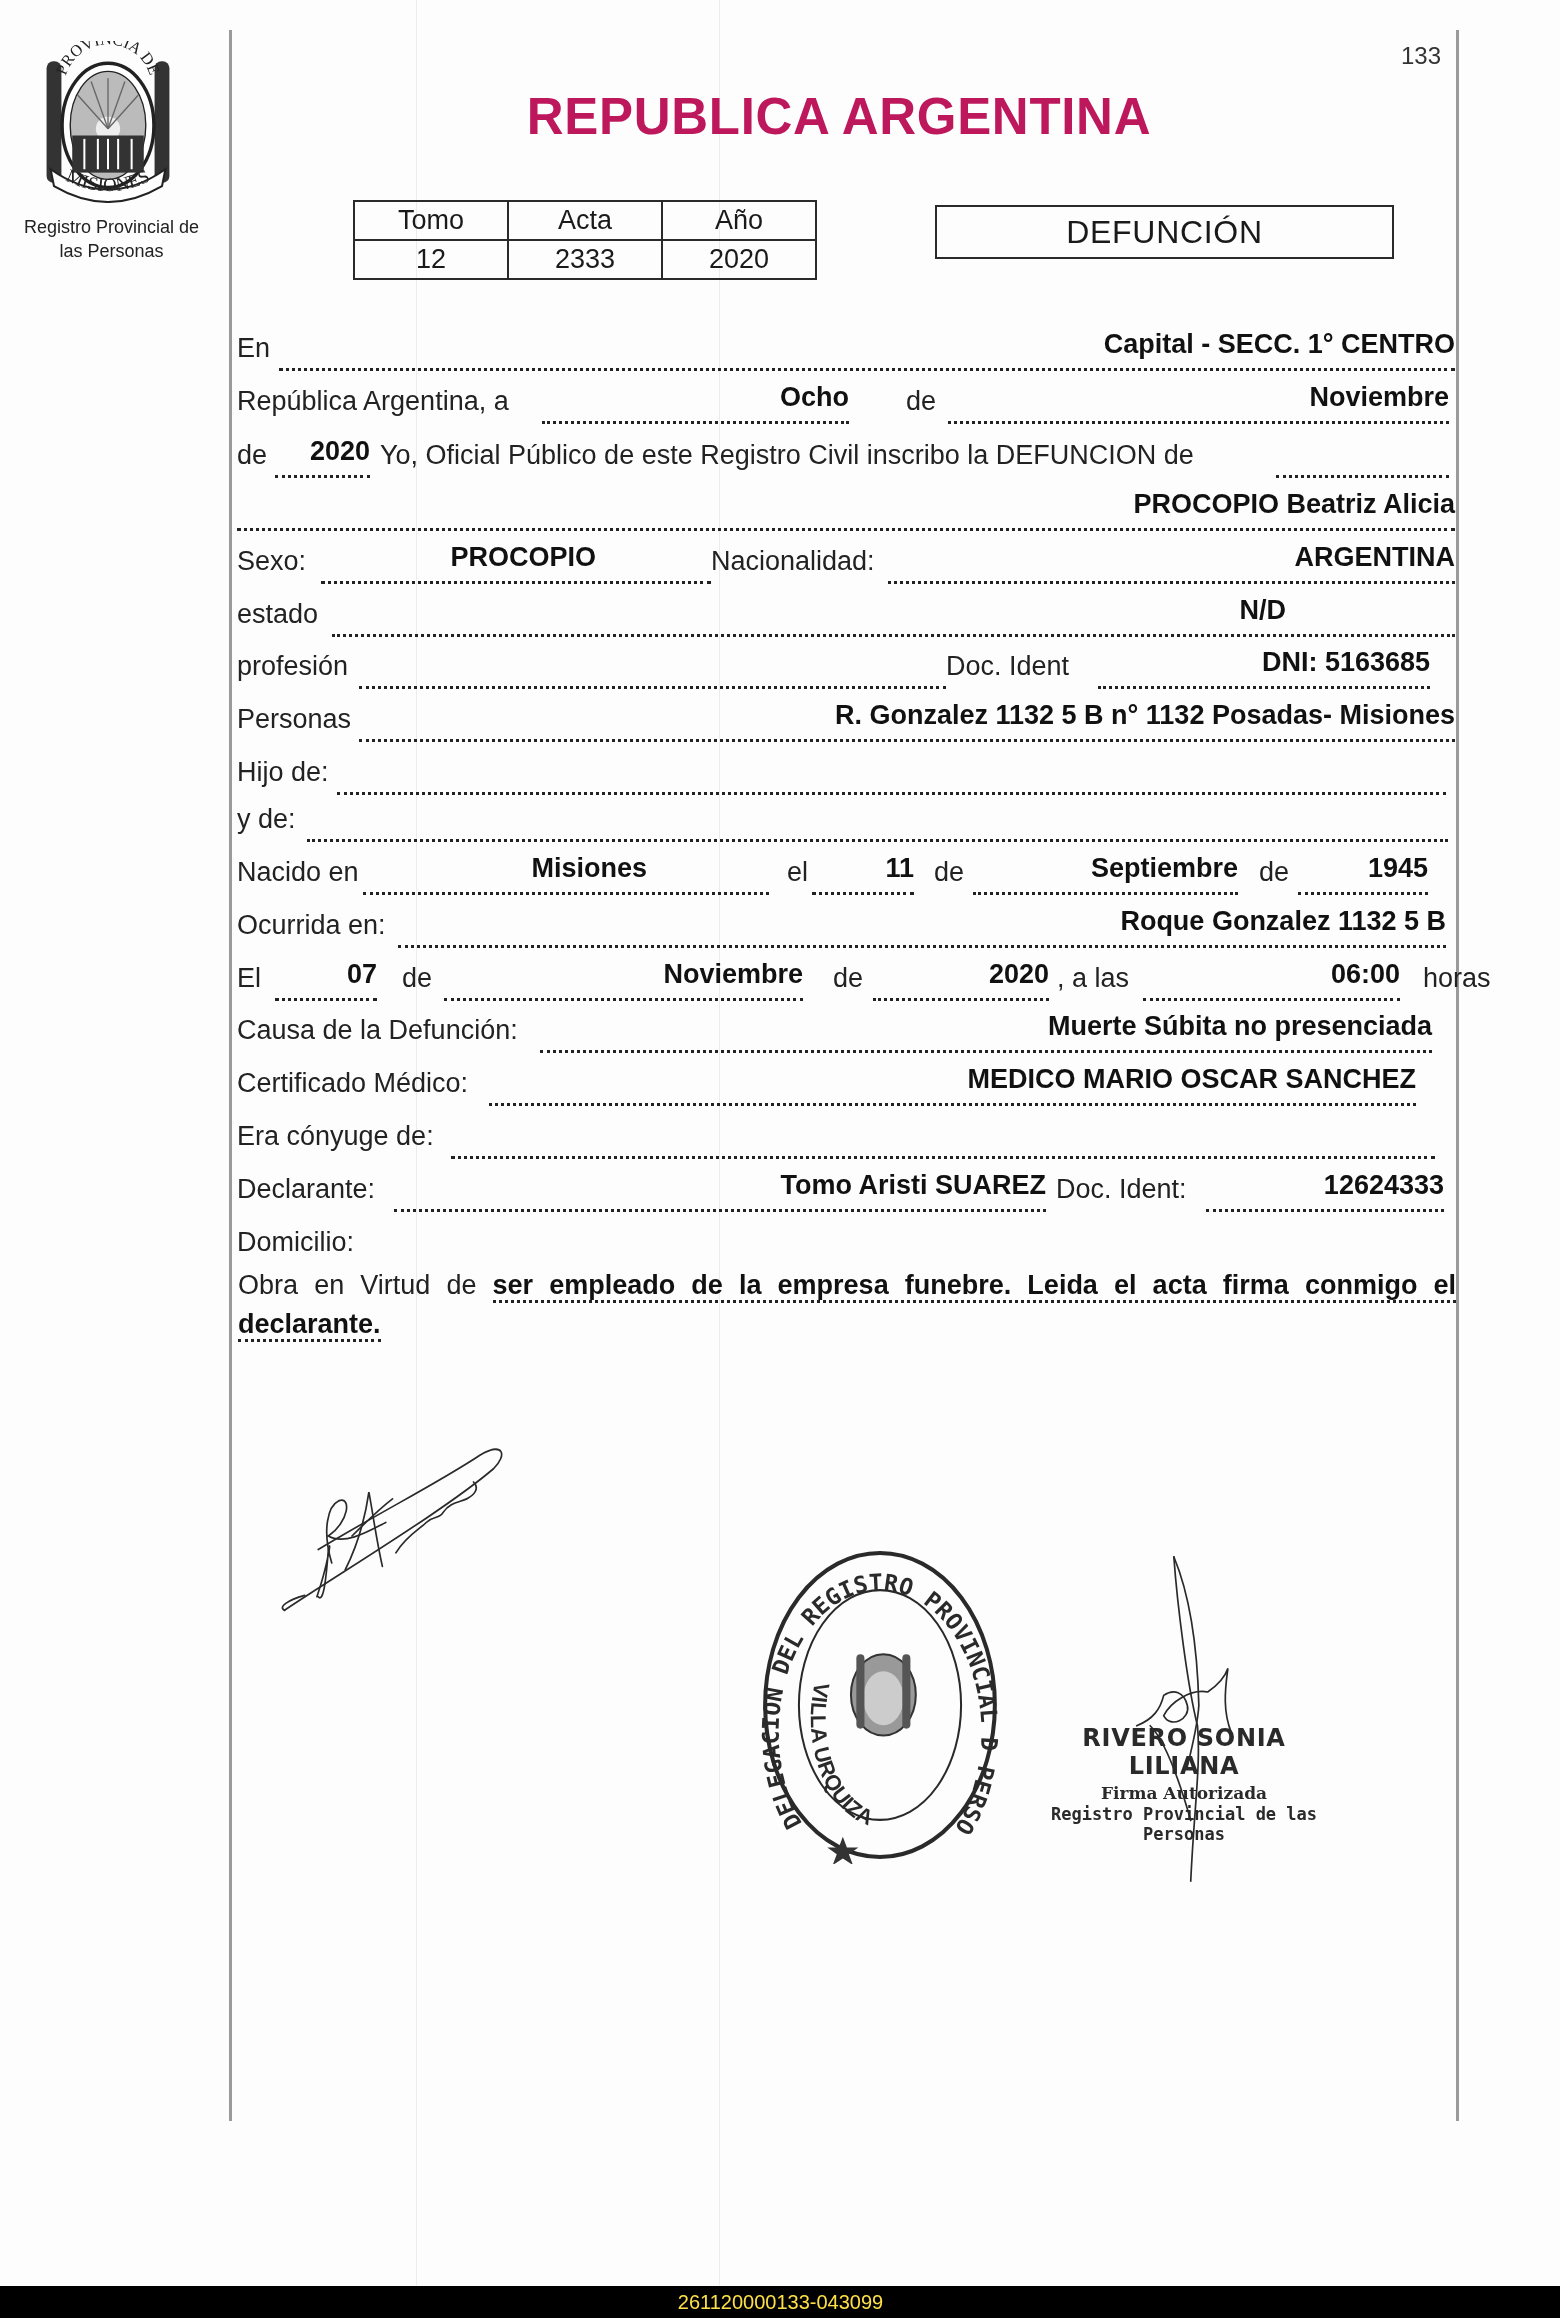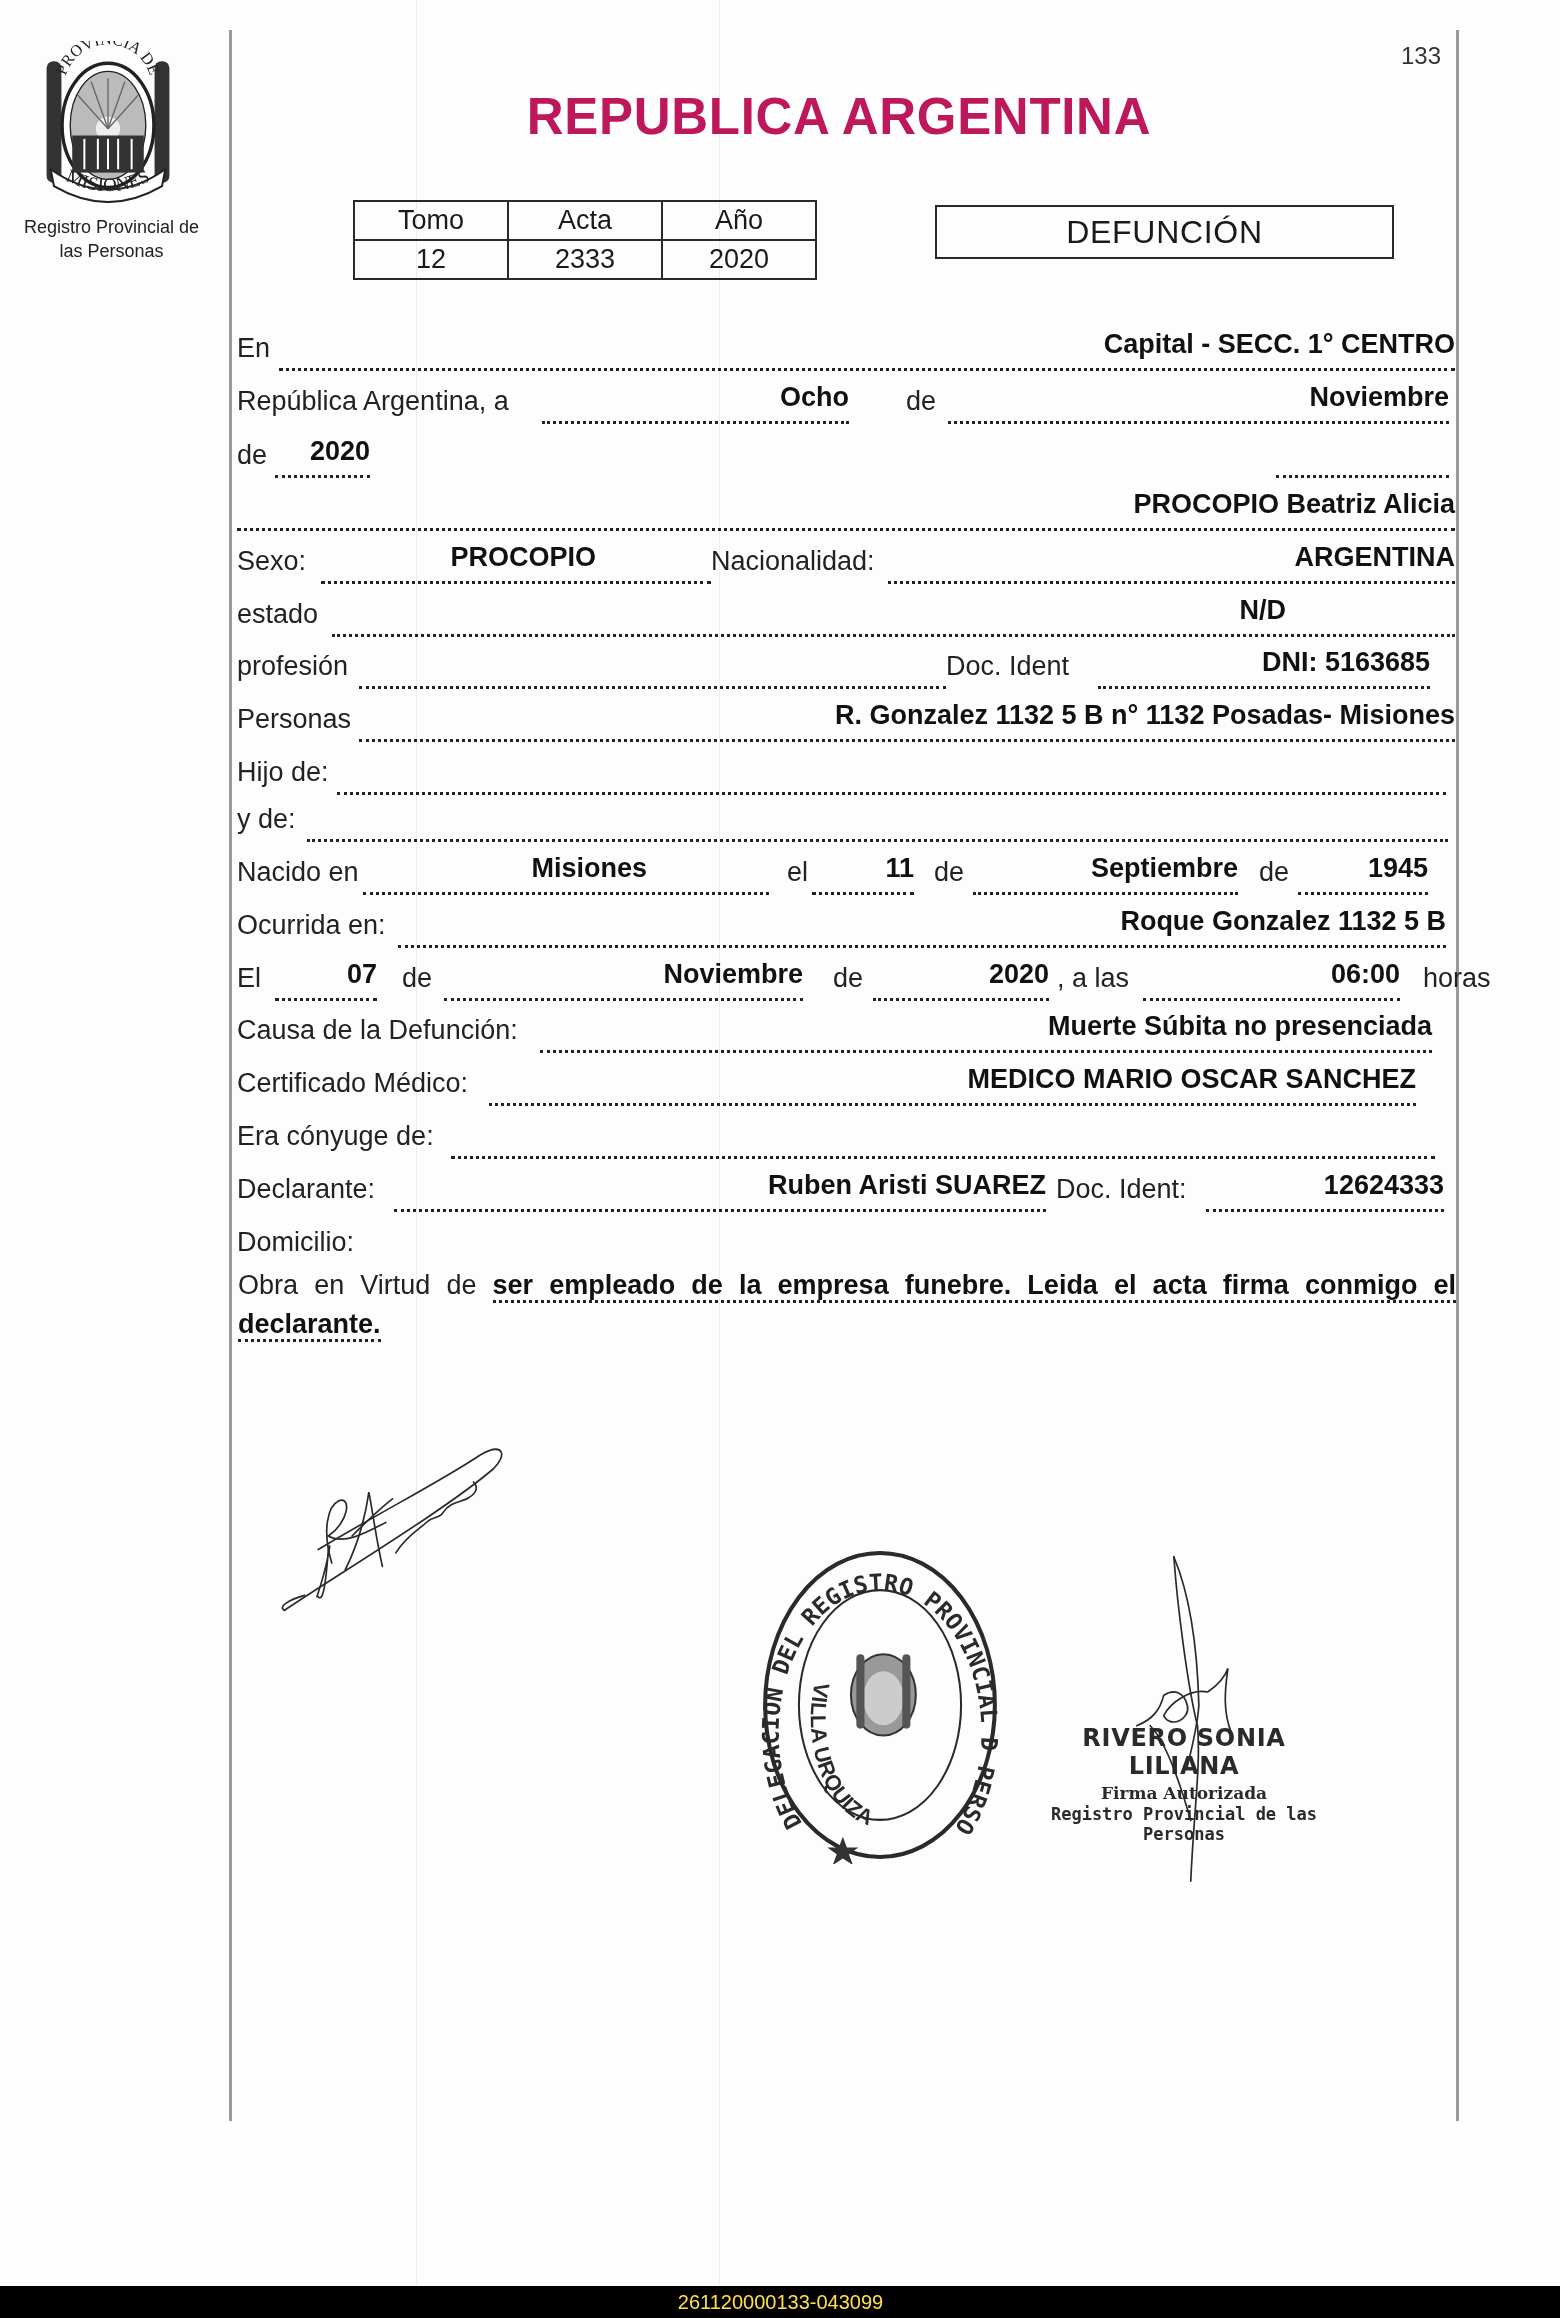--- a/index.html
+++ b/index.html
@@ -119,20 +119,21 @@
   <div class="fld" style="left:711px; width:501px;">
     <span class="val">Noviembre</span>
   </div>
 </div>
 
 <div class="row" style="top:437px;">
   <span class="lbl" style="left:0;">de</span>
   <div class="fld" style="left:38px; width:95px;">
     <span class="val">2020</span>
   </div>
+  <span class="lbl" style="left:143px;">Yo, Oficial Público de este Registro Civil inscribo la DEFUNCION de</span>
   <div class="fld" style="left:1039px; width:173px;"></div>
 </div>
 
 <div class="row" style="top:490px;">
   <div class="fld" style="left:0; right:0;">
     <span class="val">PROCOPIO Beatriz Alicia</span>
   </div>
 </div>
 
 <div class="row" style="top:543px;">
@@ -248,21 +249,21 @@
 <div class="row" style="top:1118px;">
   <span class="lbl" style="left:0;">Era cónyuge de:</span>
   <div class="fld" style="left:214px; width:984px;">
     <span class="val"></span>
   </div>
 </div>
 
 <div class="row" style="top:1171px;">
   <span class="lbl" style="left:0;">Declarante:</span>
   <div class="fld" style="left:157px; width:652px;">
-    <span class="val">Ruben Aristi SUAREZ</span>
+    <span class="val">Tomo Aristi SUAREZ</span>
   </div>
   <span class="lbl" style="left:819px;">Doc. Ident:</span>
   <div class="fld" style="left:969px; width:238px;">
     <span class="val">12624333</span>
   </div>
 </div>
 
 <div class="row" style="top:1224px;">
   <span class="lbl" style="left:0;">Domicilio:</span>
 </div>

